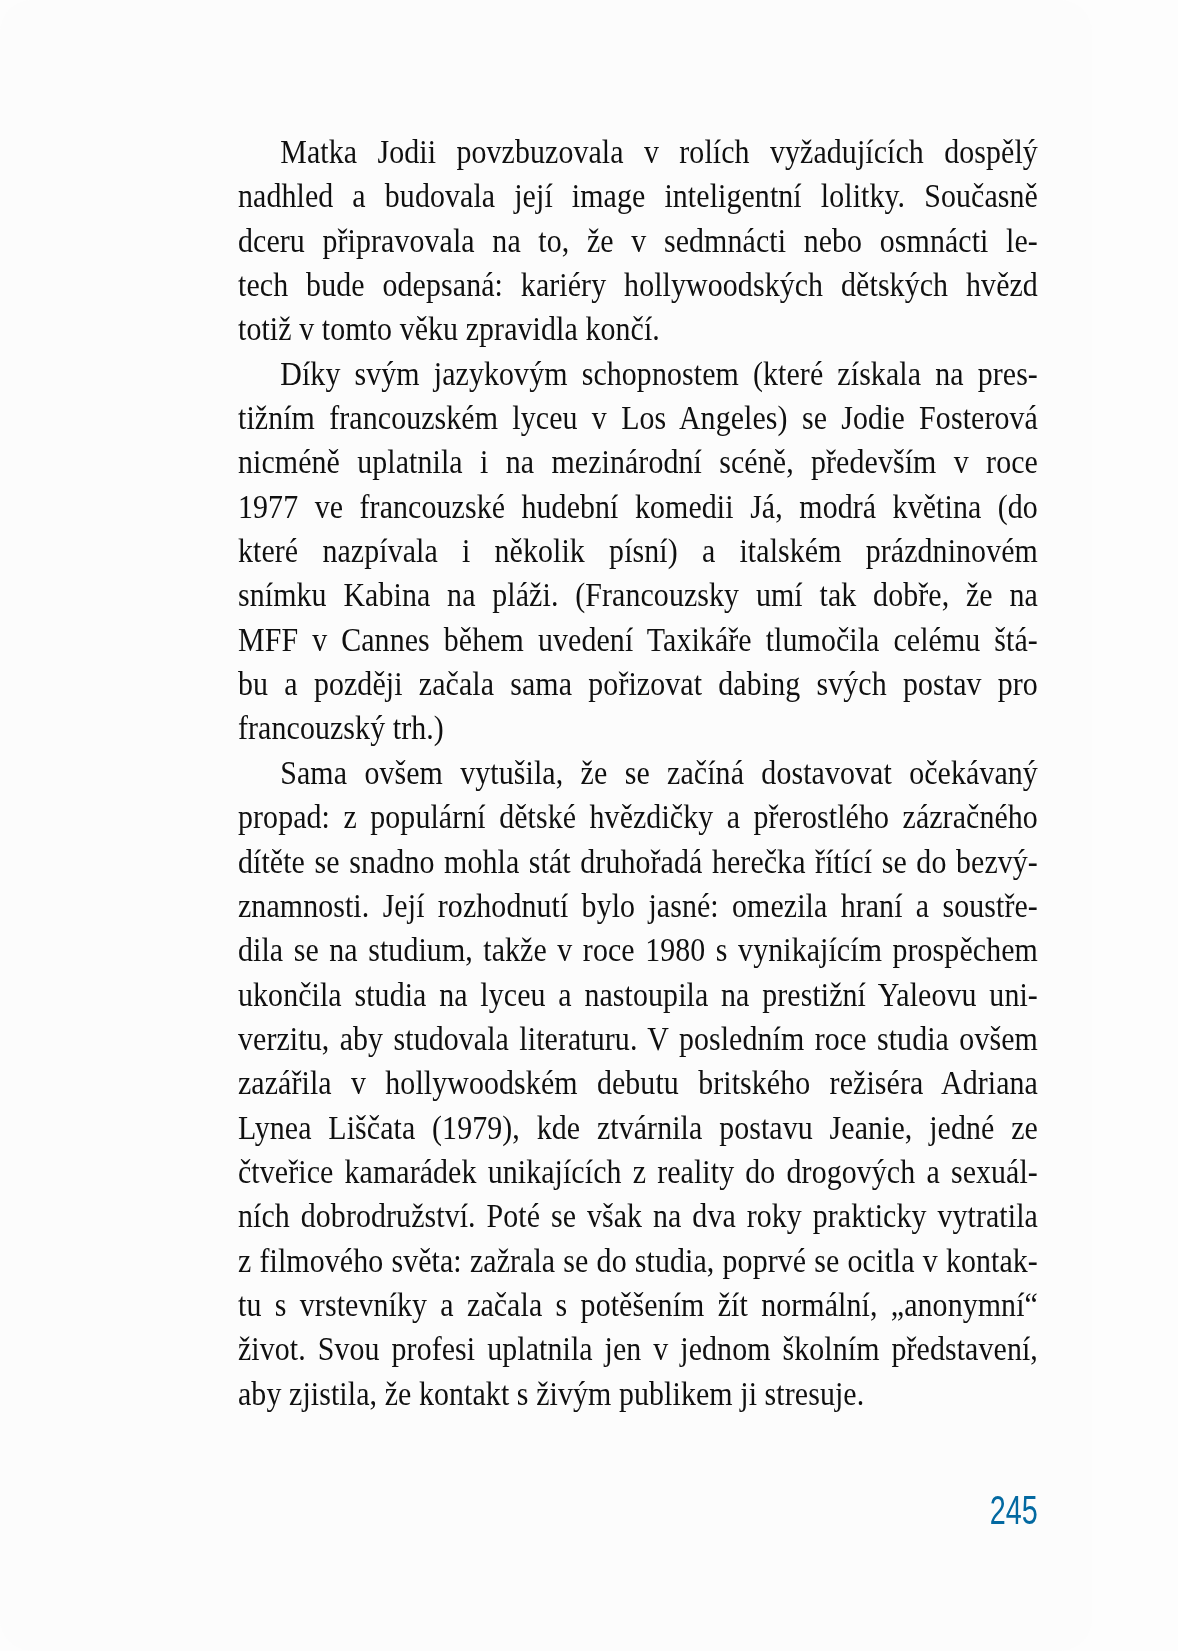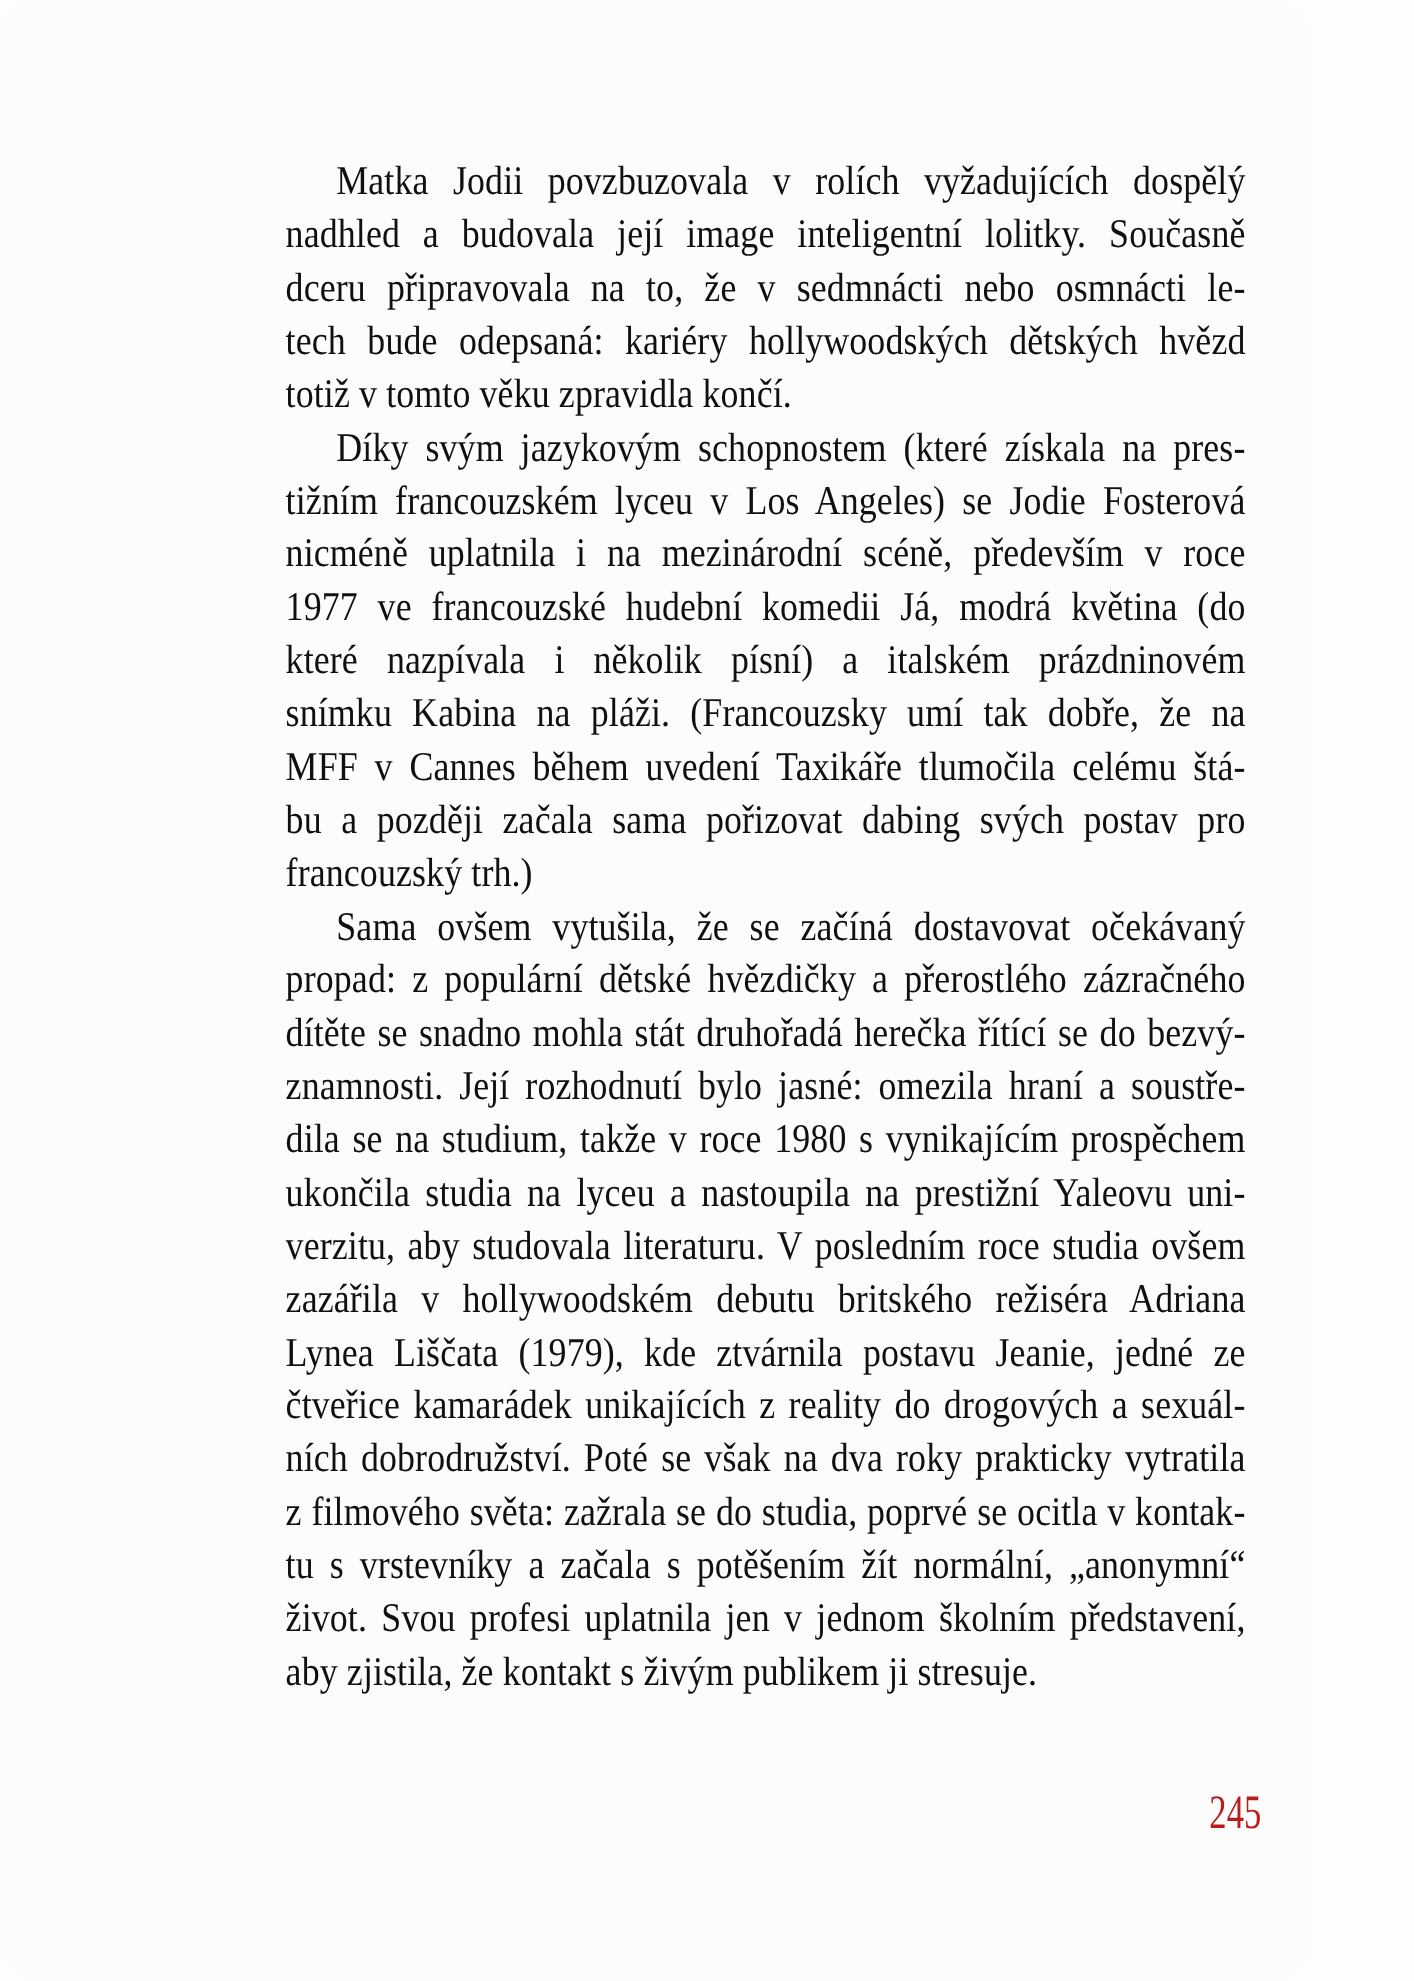--- a/index.html
+++ b/index.html
@@ -37,28 +37,28 @@
   }
   .line.para-end {
     text-align: left;
     text-align-last: left;
   }
   .line.indent {
     text-indent: 48px;
   }
   .page-number-wrap {
     position: absolute;
-    left: 251px;
+    left: 238px;
     top: 1490px;
     width: 800px;
     text-align: right;
-    font-family: Liberation Serif, serif;
+    font-family: Liberation Sans, sans-serif;
     font-size: 40px;
     line-height: 40px;
-    color: #b91c1c;
+    color: #0369a1;
   }
   .page-number-wrap .num {
     display: inline-block;
     transform: scaleX(0.72);
     transform-origin: right center;
   }
 </style>
 </head>
 <body>
 

